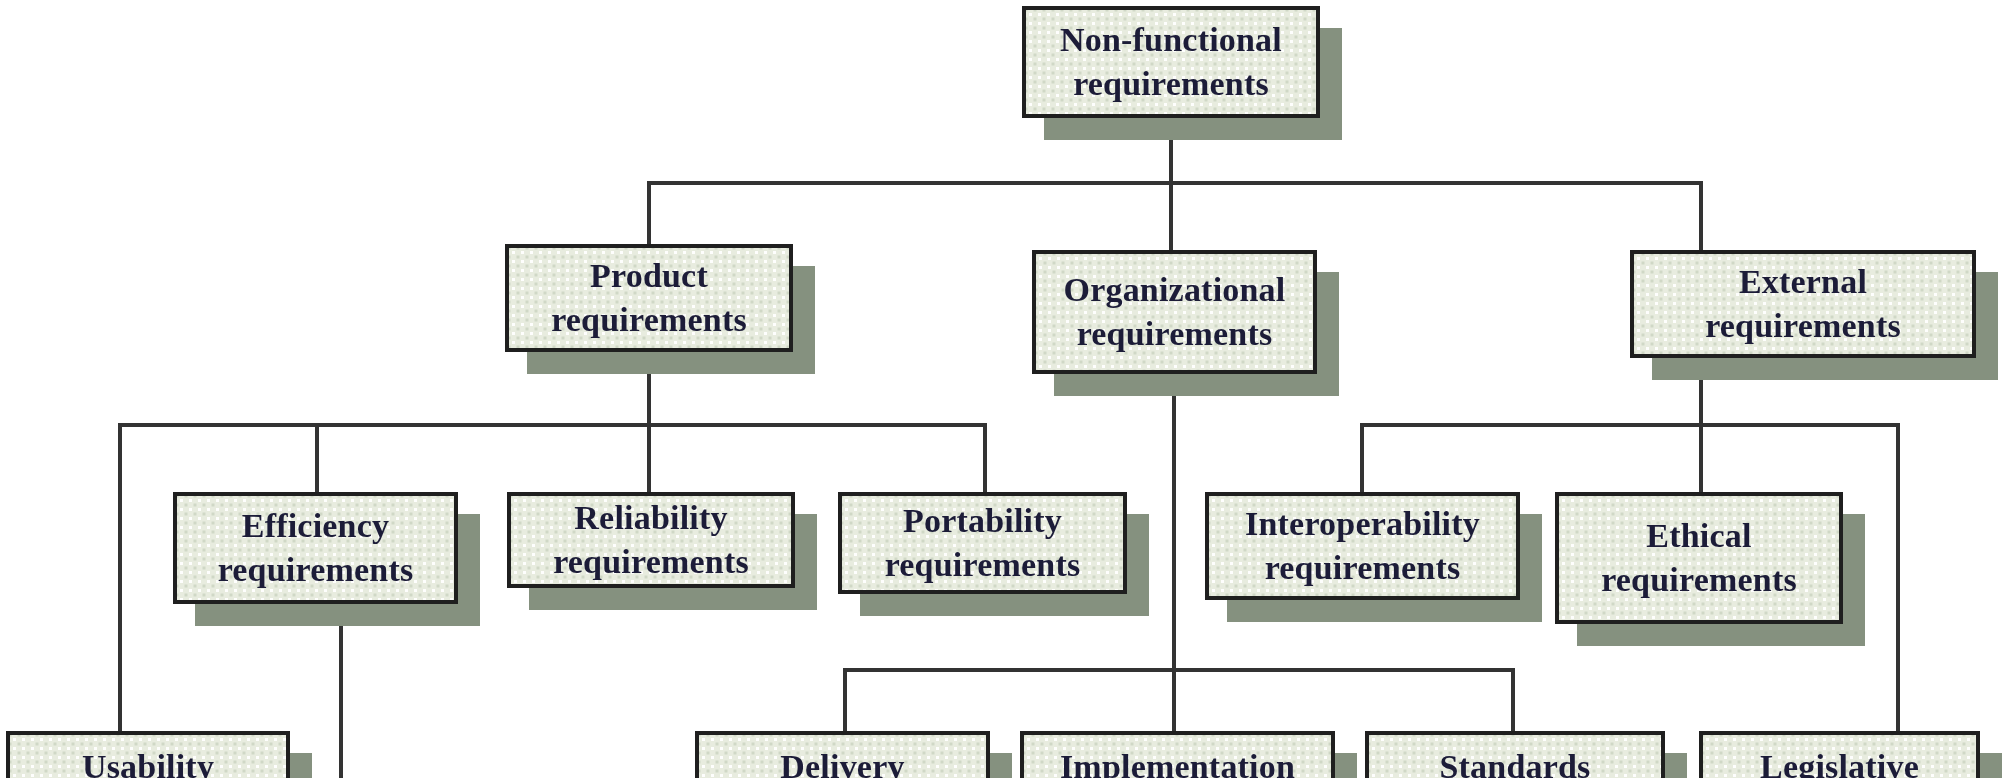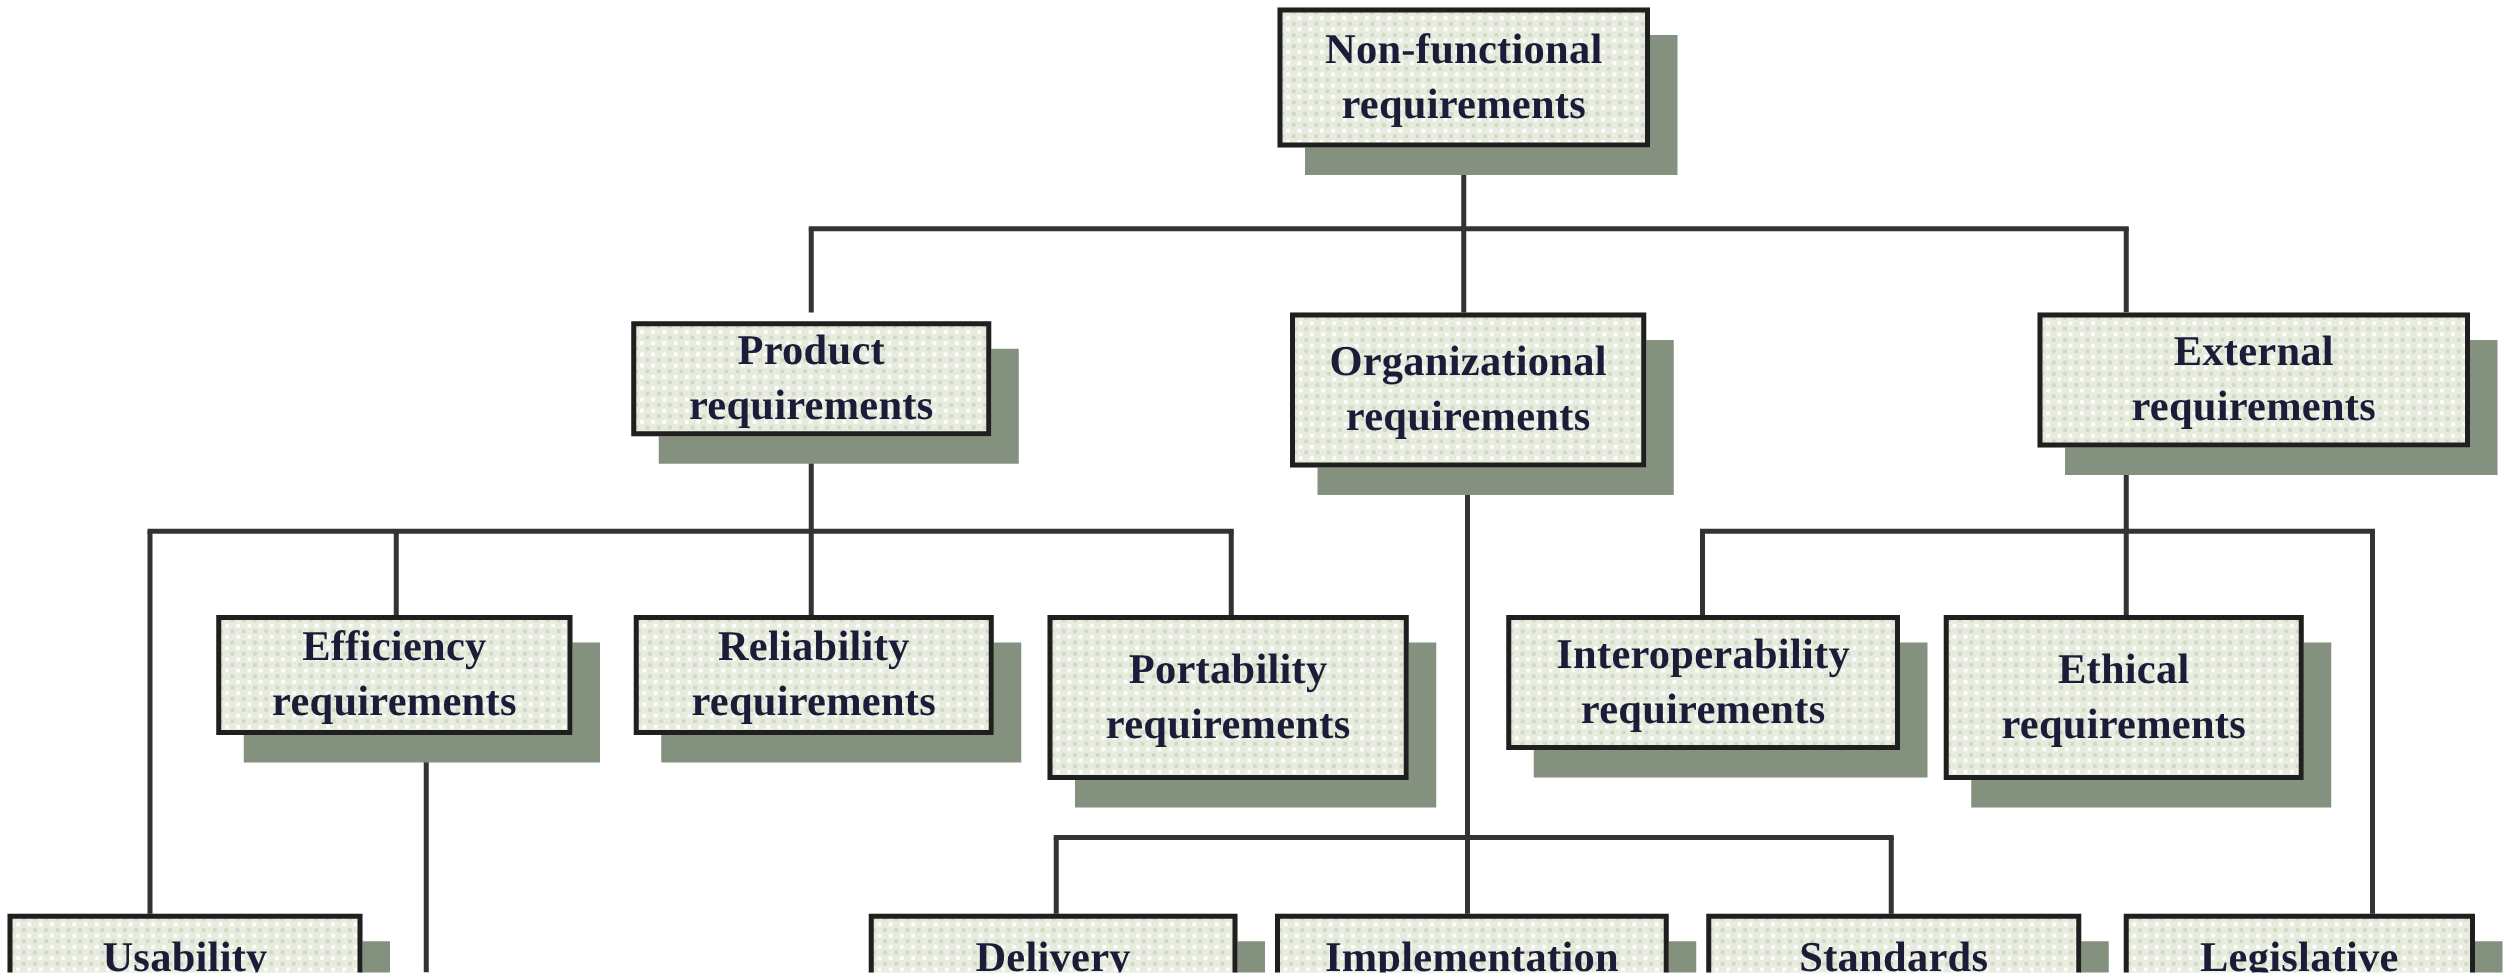--- a/index.html
+++ b/index.html
@@ -62,42 +62,42 @@
   <div class="vline" style="left:1172px;top:358px;height:374px"></div>
   <div class="hline" style="left:843px;top:668px;width:672px"></div>
   <div class="vline" style="left:843px;top:670px;height:62px"></div>
   <div class="vline" style="left:1511px;top:670px;height:62px"></div>
 
   <div class="box" style="left:1022px;top:6px;width:298px;height:112px">
     <span class="l">Non-functional</span>
     <span class="l">requirements</span>
   </div>
 
-  <div class="box" style="left:505px;top:257px;width:288px;height:92px">
+  <div class="box" style="left:505px;top:244px;width:288px;height:108px">
     <span class="l">Product</span>
     <span class="l">requirements</span>
   </div>
   <div class="box" style="left:1032px;top:250px;width:285px;height:124px">
     <span class="l">Organizational</span>
     <span class="l">requirements</span>
   </div>
   <div class="box" style="left:1630px;top:250px;width:346px;height:108px">
     <span class="l">External</span>
     <span class="l">requirements</span>
   </div>
 
-  <div class="box" style="left:173px;top:492px;width:285px;height:96px">
+  <div class="box" style="left:173px;top:492px;width:285px;height:112px">
     <span class="l">Efficiency</span>
     <span class="l">requirements</span>
   </div>
   <div class="box" style="left:507px;top:492px;width:288px;height:96px">
     <span class="l">Reliability</span>
     <span class="l">requirements</span>
   </div>
-  <div class="box" style="left:838px;top:492px;width:289px;height:132px">
+  <div class="box" style="left:838px;top:492px;width:289px;height:102px">
     <span class="l">Portability</span>
     <span class="l">requirements</span>
   </div>
   <div class="box" style="left:1205px;top:492px;width:315px;height:108px">
     <span class="l">Interoperability</span>
     <span class="l">requirements</span>
   </div>
   <div class="box" style="left:1555px;top:492px;width:288px;height:132px">
     <span class="l">Ethical</span>
     <span class="l">requirements</span>

